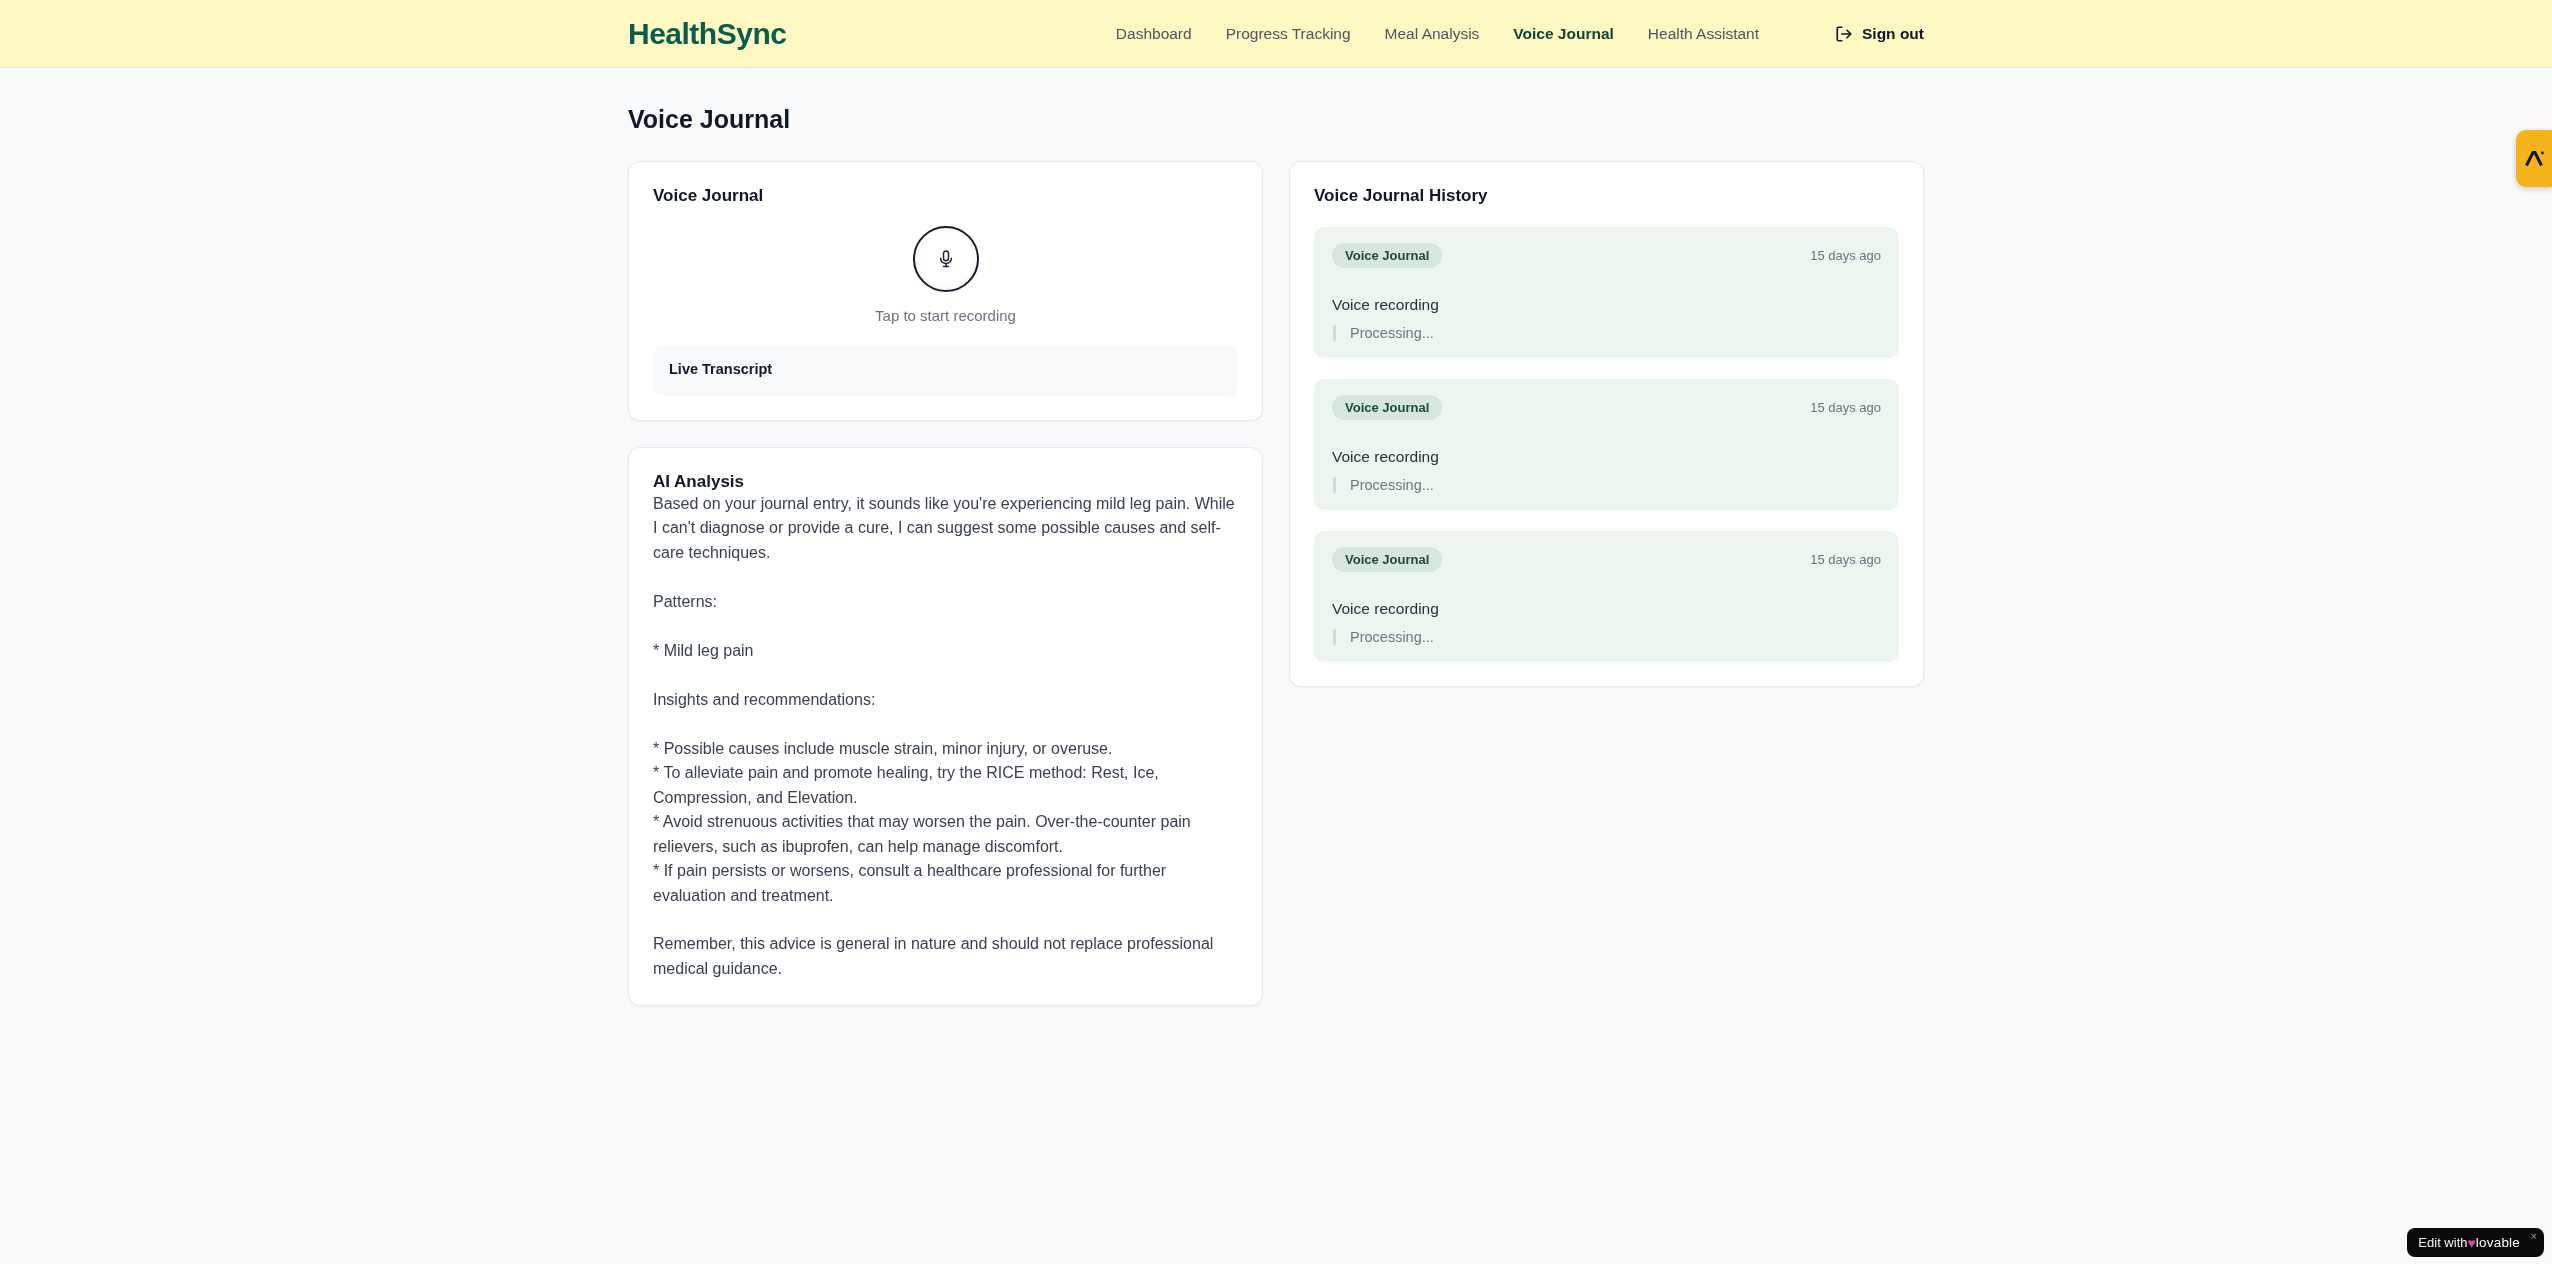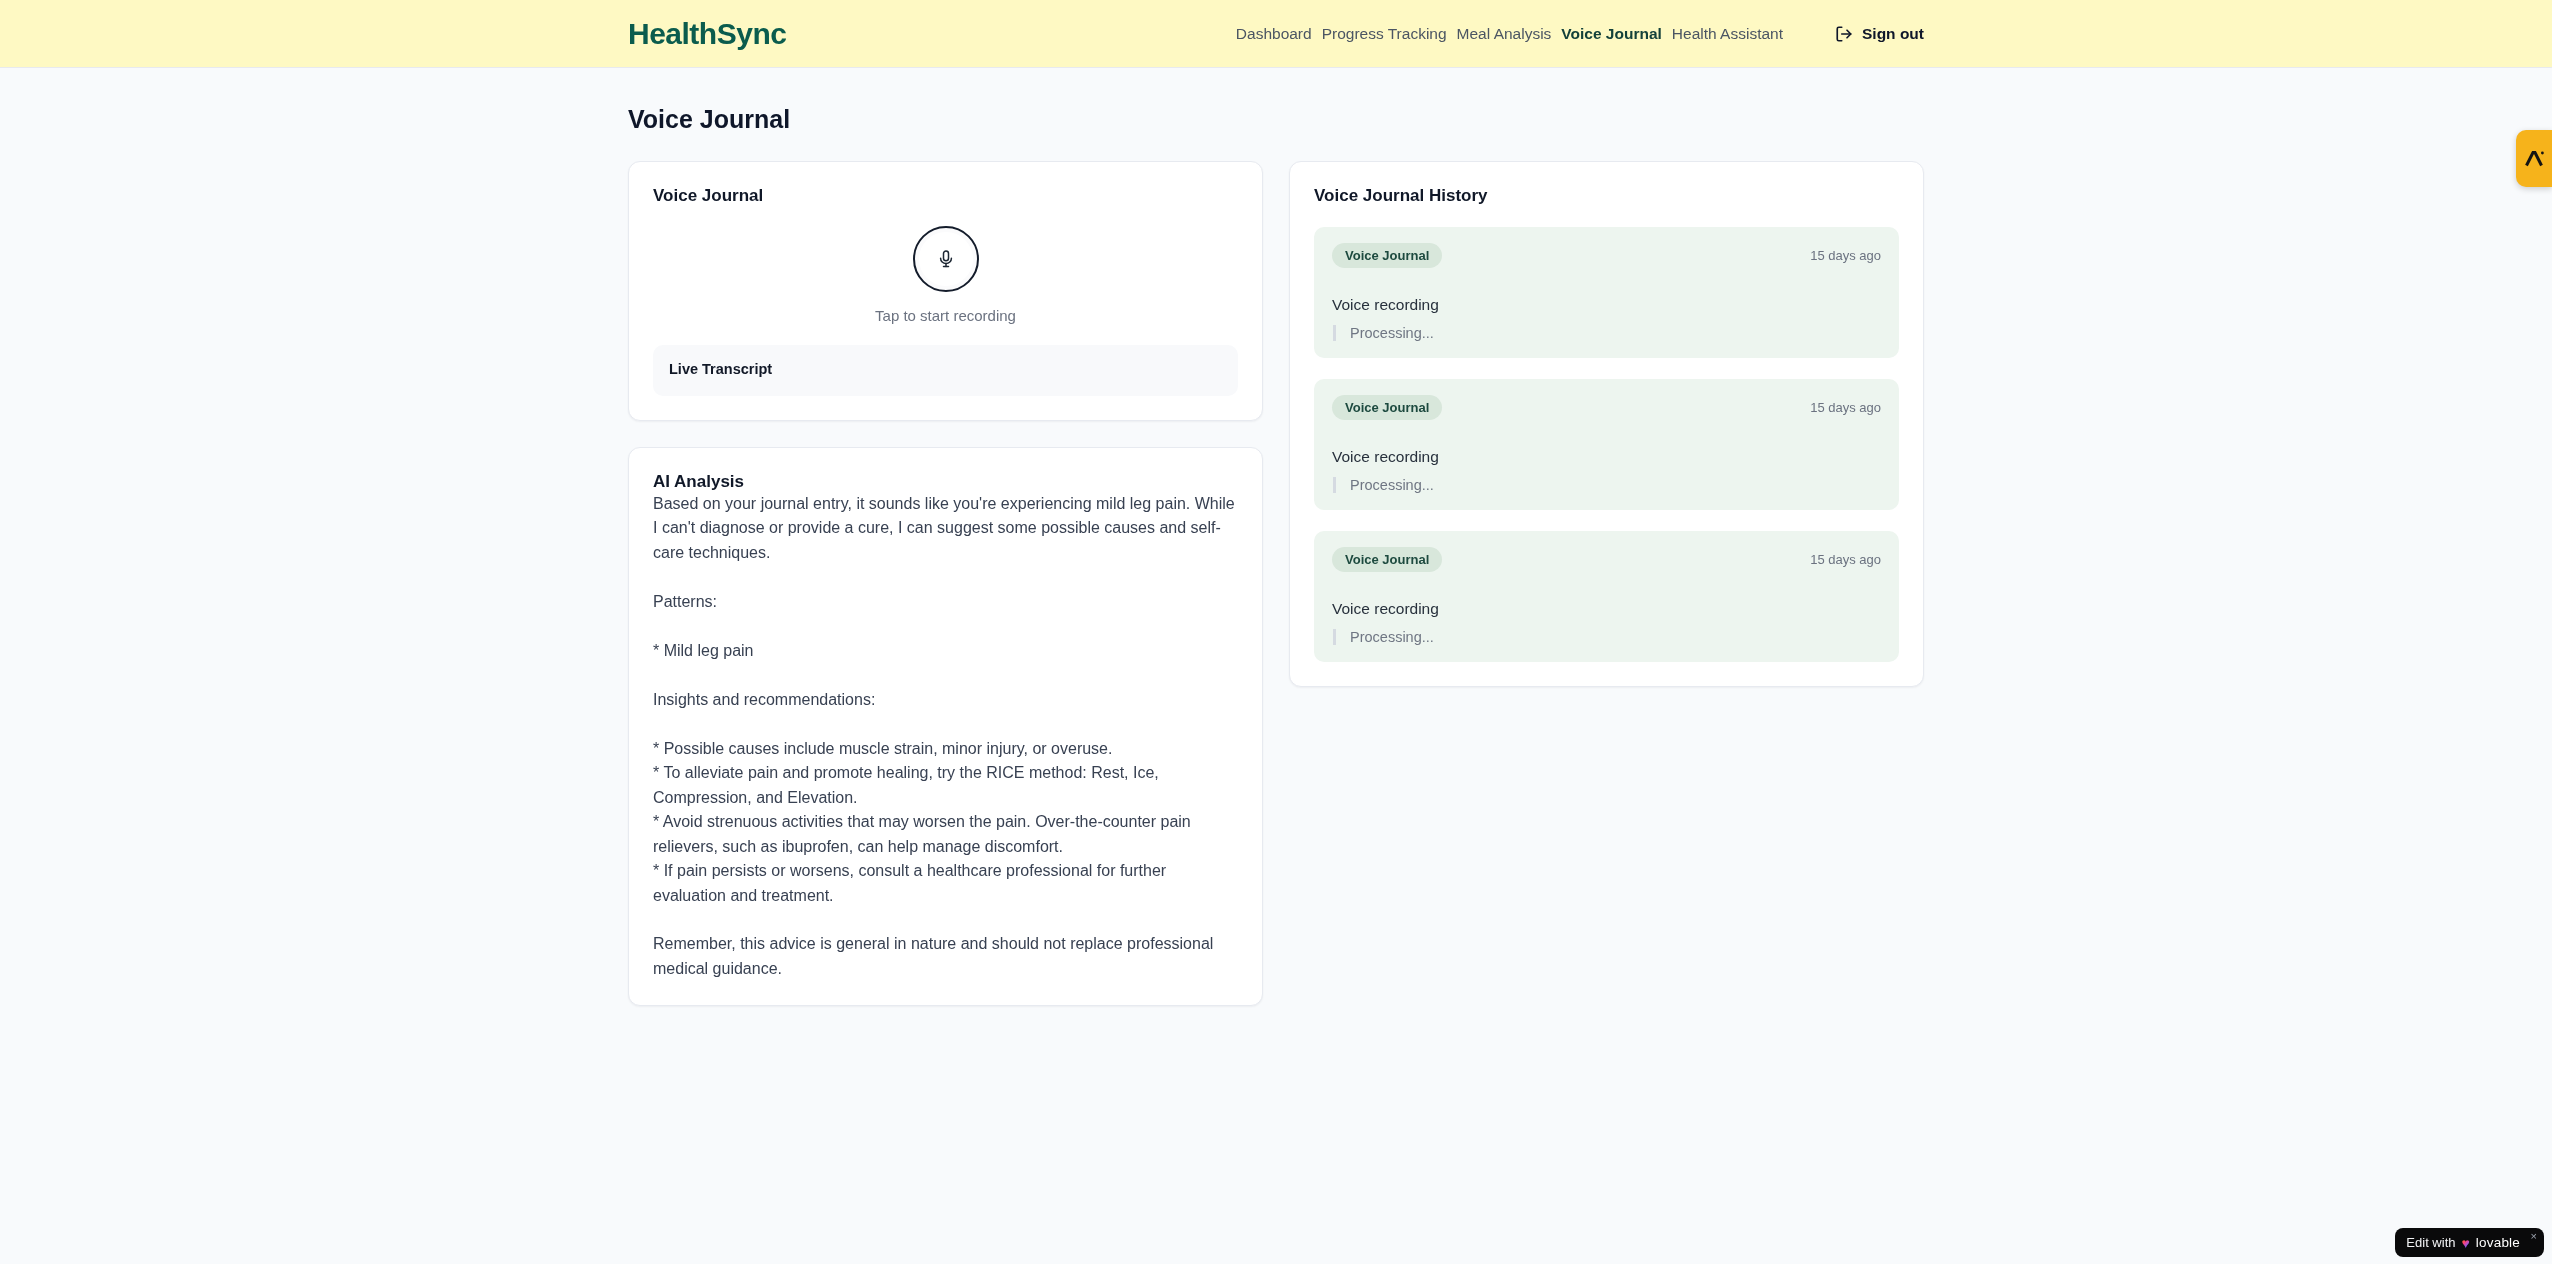--- a/index.html
+++ b/index.html
@@ -13,21 +13,21 @@
   .container { width:1296px; margin:0 auto; }
 
   
   header {
     height:68px; background:#fef9c3; border-bottom:1px solid #e8eaee;
   }
   .header-inner { display:flex; align-items:center; height:68px; }
   .logo {
     font-size:30px; font-weight:700; color:#0b5c4d; letter-spacing:-0.5px; cursor:pointer;
   }
-  nav { margin-left:auto; display:flex; align-items:center; gap:10px; }
+  nav { margin-left:auto; display:flex; align-items:center; gap:34px; }
   .nav-link {
     font-size:15.5px; color:#4b5563; font-weight:500; text-decoration:none; cursor:pointer;
   }
   .nav-link.active { color:#14413a; font-weight:700; }
   .signout-btn {
     margin-left:42px; display:flex; align-items:center; gap:9px;
     background:none; border:none; cursor:pointer;
     font-family:inherit; font-size:15.5px; font-weight:700; color:#0f172a;
   }
 
@@ -87,21 +87,21 @@
   
   .side-badge {
     position:fixed; top:130px; right:0; width:36px; height:57px;
     background:#f6b31b; border-radius:10px 0 0 10px;
     display:flex; align-items:center; justify-content:center; cursor:pointer;
     box-shadow:0 2px 6px rgba(0,0,0,.18);
   }
   .lovable-badge {
     position:fixed; right:8px; bottom:7px; height:29px;
     background:#0a0a0b; color:#ffffff; border-radius:8px;
-    display:flex; align-items:center; gap:6px; padding:0 24px 0 11px;
+    display:flex; align-items:center; padding:0 24px 0 11px;
     cursor:pointer;
   }
   .lovable-prefix { font-size:13px; color:#f3f4f6; }
   .lovable-heart {
     font-size:14px; line-height:1;
     background:linear-gradient(135deg,#ff8a00 10%,#ff3d77 40%,#7b61ff 70%,#00c2ff 95%);
     -webkit-background-clip:text; background-clip:text; color:transparent;
   }
   .lovable-brand { font-size:13.5px; font-weight:400; letter-spacing:.2px; }
   .lovable-close {

